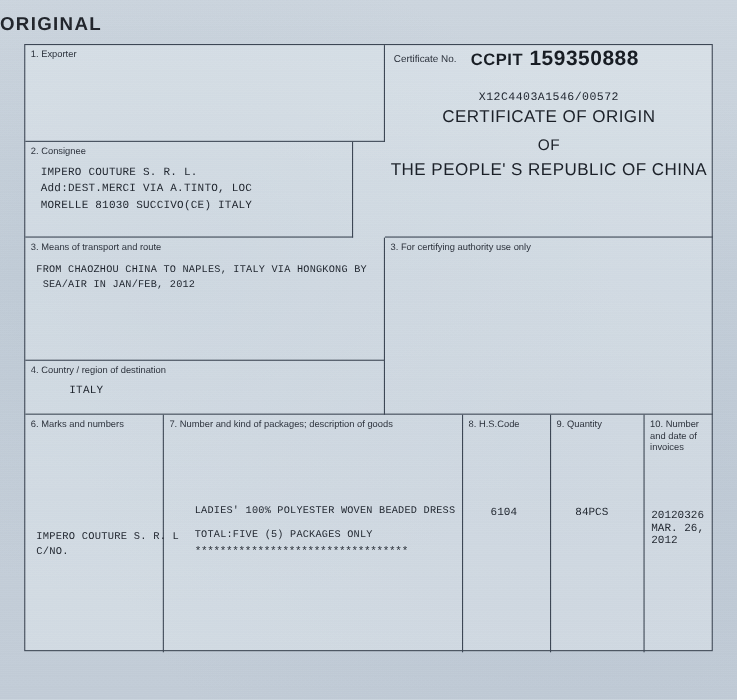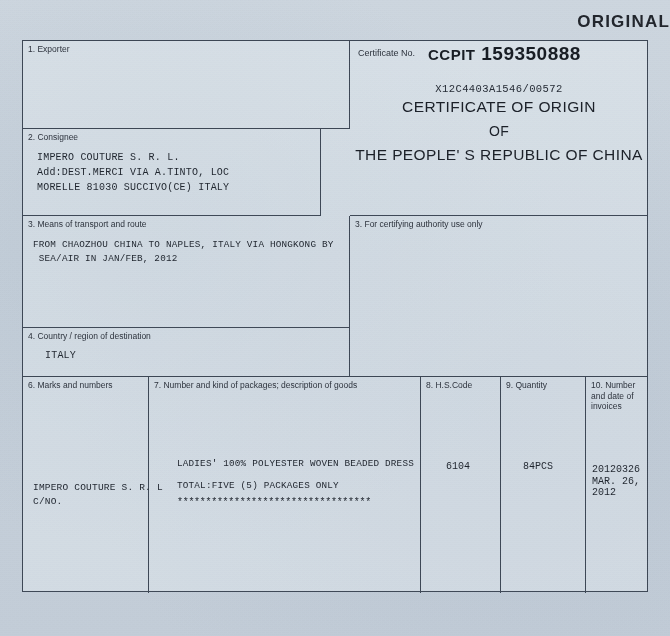--- a/index.html
+++ b/index.html
@@ -31,21 +31,21 @@
     opacity: 0.35;
     background-image:
       repeating-linear-gradient(0deg, rgba(255,255,255,0.05) 0px, rgba(255,255,255,0.05) 1px, rgba(0,0,0,0.012) 1px, rgba(0,0,0,0.012) 2px);
     pointer-events: none;
   }
   .title {
     position: absolute;
     left: 0;
     top: 12px;
     width: 670px;
-    text-align: right;
+    text-align: left;
     font-size: 17px;
     font-weight: bold;
     letter-spacing: 1.2px;
     color: #20242b;
     font-family: "Liberation Sans", sans-serif;
   }
 
   
   .form {
     position: absolute;
@@ -176,21 +176,21 @@
  SEA/AIR IN JAN/FEB, 2012</div>
     </div>
 
     <div class="cell b-b" style="left:327px; top:175px; width:298px; height:161px;">
       <div class="lbl">3. For certifying authority use only</div>
       <div class="hand" style="padding:8px 0 0 14px;"></div>
     </div>
 
     <div class="cell b-r b-b" style="left:0; top:287px; width:327px; height:49px;">
       <div class="lbl">4. Country / region of destination</div>
-      <div class="hand" style="padding:6px 0 0 22px;">ITALY</div>
+      <div class="hand" style="padding:6px 0 0 40px;">ITALY</div>
     </div>
 
     <div class="cell b-r" style="left:0; top:336px; width:126px; height:216px;">
       <div class="lbl">6. Marks and numbers</div>
       <div class="hand" style="padding:90px 0 0 10px; font-size:9.5px;">IMPERO COUTURE S. R. L
 C/NO.</div>
     </div>
 
     <div class="cell b-r" style="left:126px; top:336px; width:272px; height:216px;">
       <div class="lbl">7. Number and kind of packages; description of goods</div>

